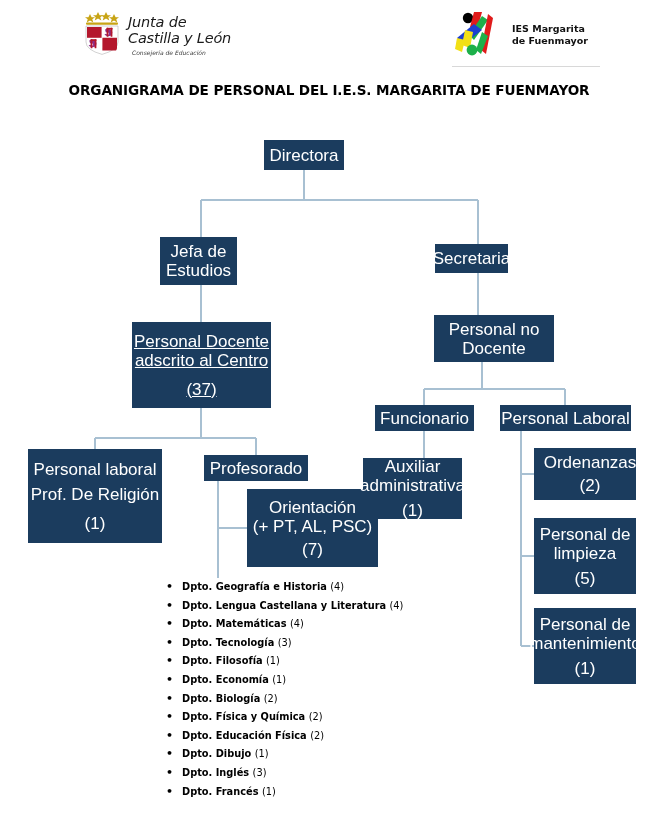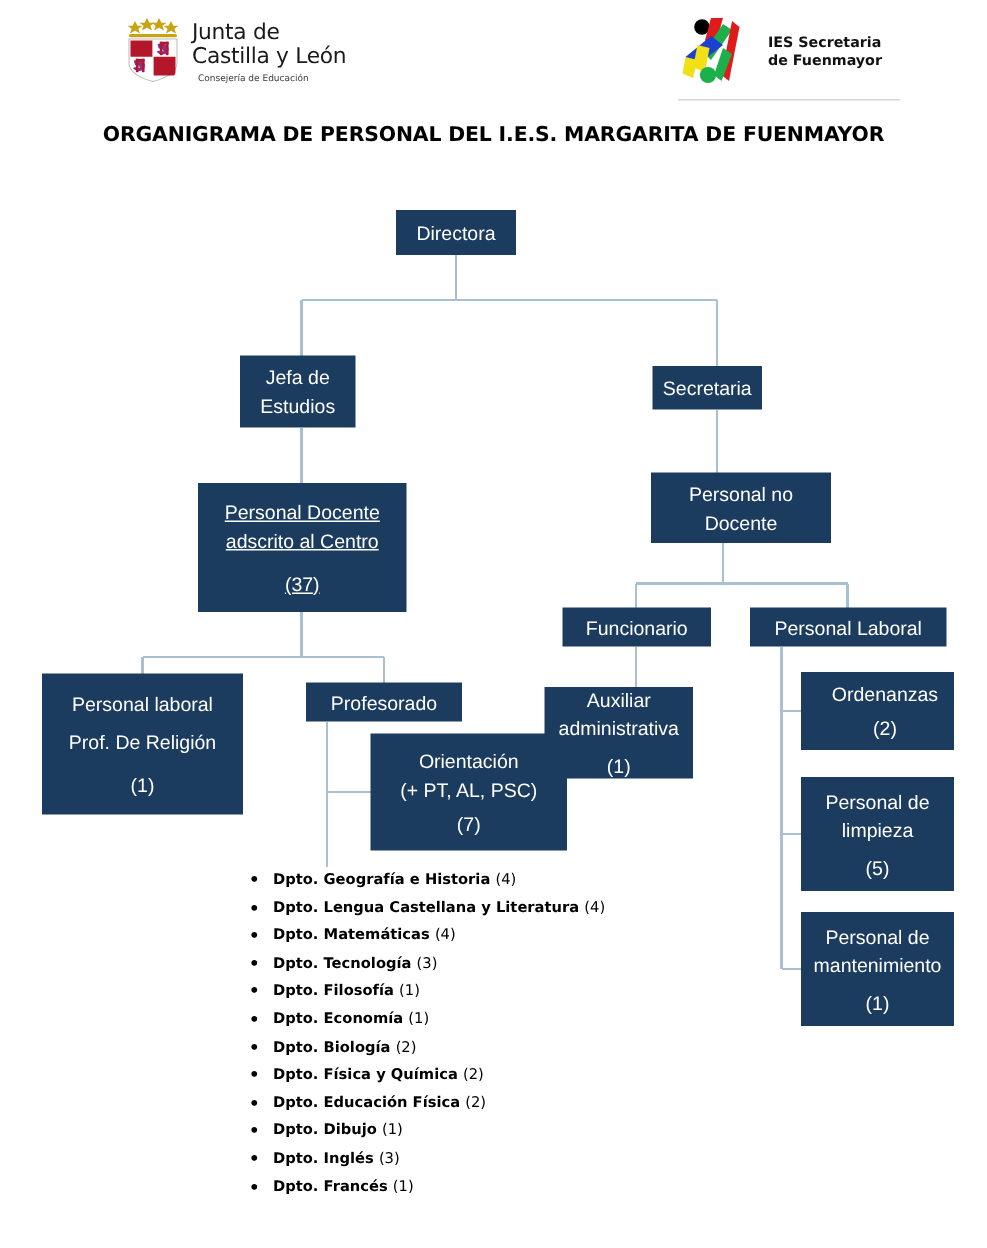--- a/index.html
+++ b/index.html
@@ -17,21 +17,21 @@
 
   
   #header-band {
     position: absolute;
     left: 0; top: 0;
     width: 658px; height: 72px;
   }
   .logo-jcyl {
     position: absolute;
     left: 84px; top: 9px;
-    width: 150px; height: 56px;
+    width: 150px; height: 56px; font-style: italic;
   }
   .jcyl-shield {
     position: absolute;
     left: 0; top: 0;
     width: 36px; height: 46px;
   }
   .jcyl-text {
     position: absolute;
     left: 44px; top: 5px;
     width: 110px;
@@ -109,21 +109,21 @@
   .node {
     position: absolute;
     background: #1b3c5e;
     color: #ffffff;
     display: flex;
     flex-direction: column;
     align-items: center;
     justify-content: center;
     text-align: center;
     font-family: "Liberation Sans", sans-serif;
-    font-size: 13px;
+    font-size: 17px;
     line-height: 19px;
     box-sizing: border-box;
     padding: 2px 6px;
   }
   .node .line { display: block; white-space: nowrap; }
 
   
   #dept-list {
     position: absolute;
     left: 160px; top: 578px;
@@ -194,21 +194,21 @@
       <polygon points="22,2 30,2 25,20 18,17" fill="#e01b1b"></polygon>
       <polygon points="30,6 36,10 22,30 17,25" fill="#1db04a"></polygon>
       <polygon points="36,4 41,8 34,44 29,40" fill="#e01b1b"></polygon>
       <polygon points="22,14 30,20 12,34 5,28" fill="#1d3fd0"></polygon>
       <polygon points="13,20 21,22 18,38 10,35" fill="#f2e016"></polygon>
       <polygon points="5,28 13,30 10,42 3,39" fill="#f2e016"></polygon>
       <circle cx="20" cy="40" r="5.4" fill="#1db04a"></circle>
       <polygon points="30,22 36,26 29,44 24,40" fill="#1db04a"></polygon>
     </svg>
     <div class="ies-text">
-      <div>IES Secretaria</div>
+      <div>IES Margarita</div>
       <div>de Fuenmayor</div>
     </div>
   </div>
   <div class="ies-rule"></div>
 </div>
 
 <div id="page-title">ORGANIGRAMA DE PERSONAL DEL I.E.S. MARGARITA DE FUENMAYOR</div>
 
 <div id="orgchart">
 

